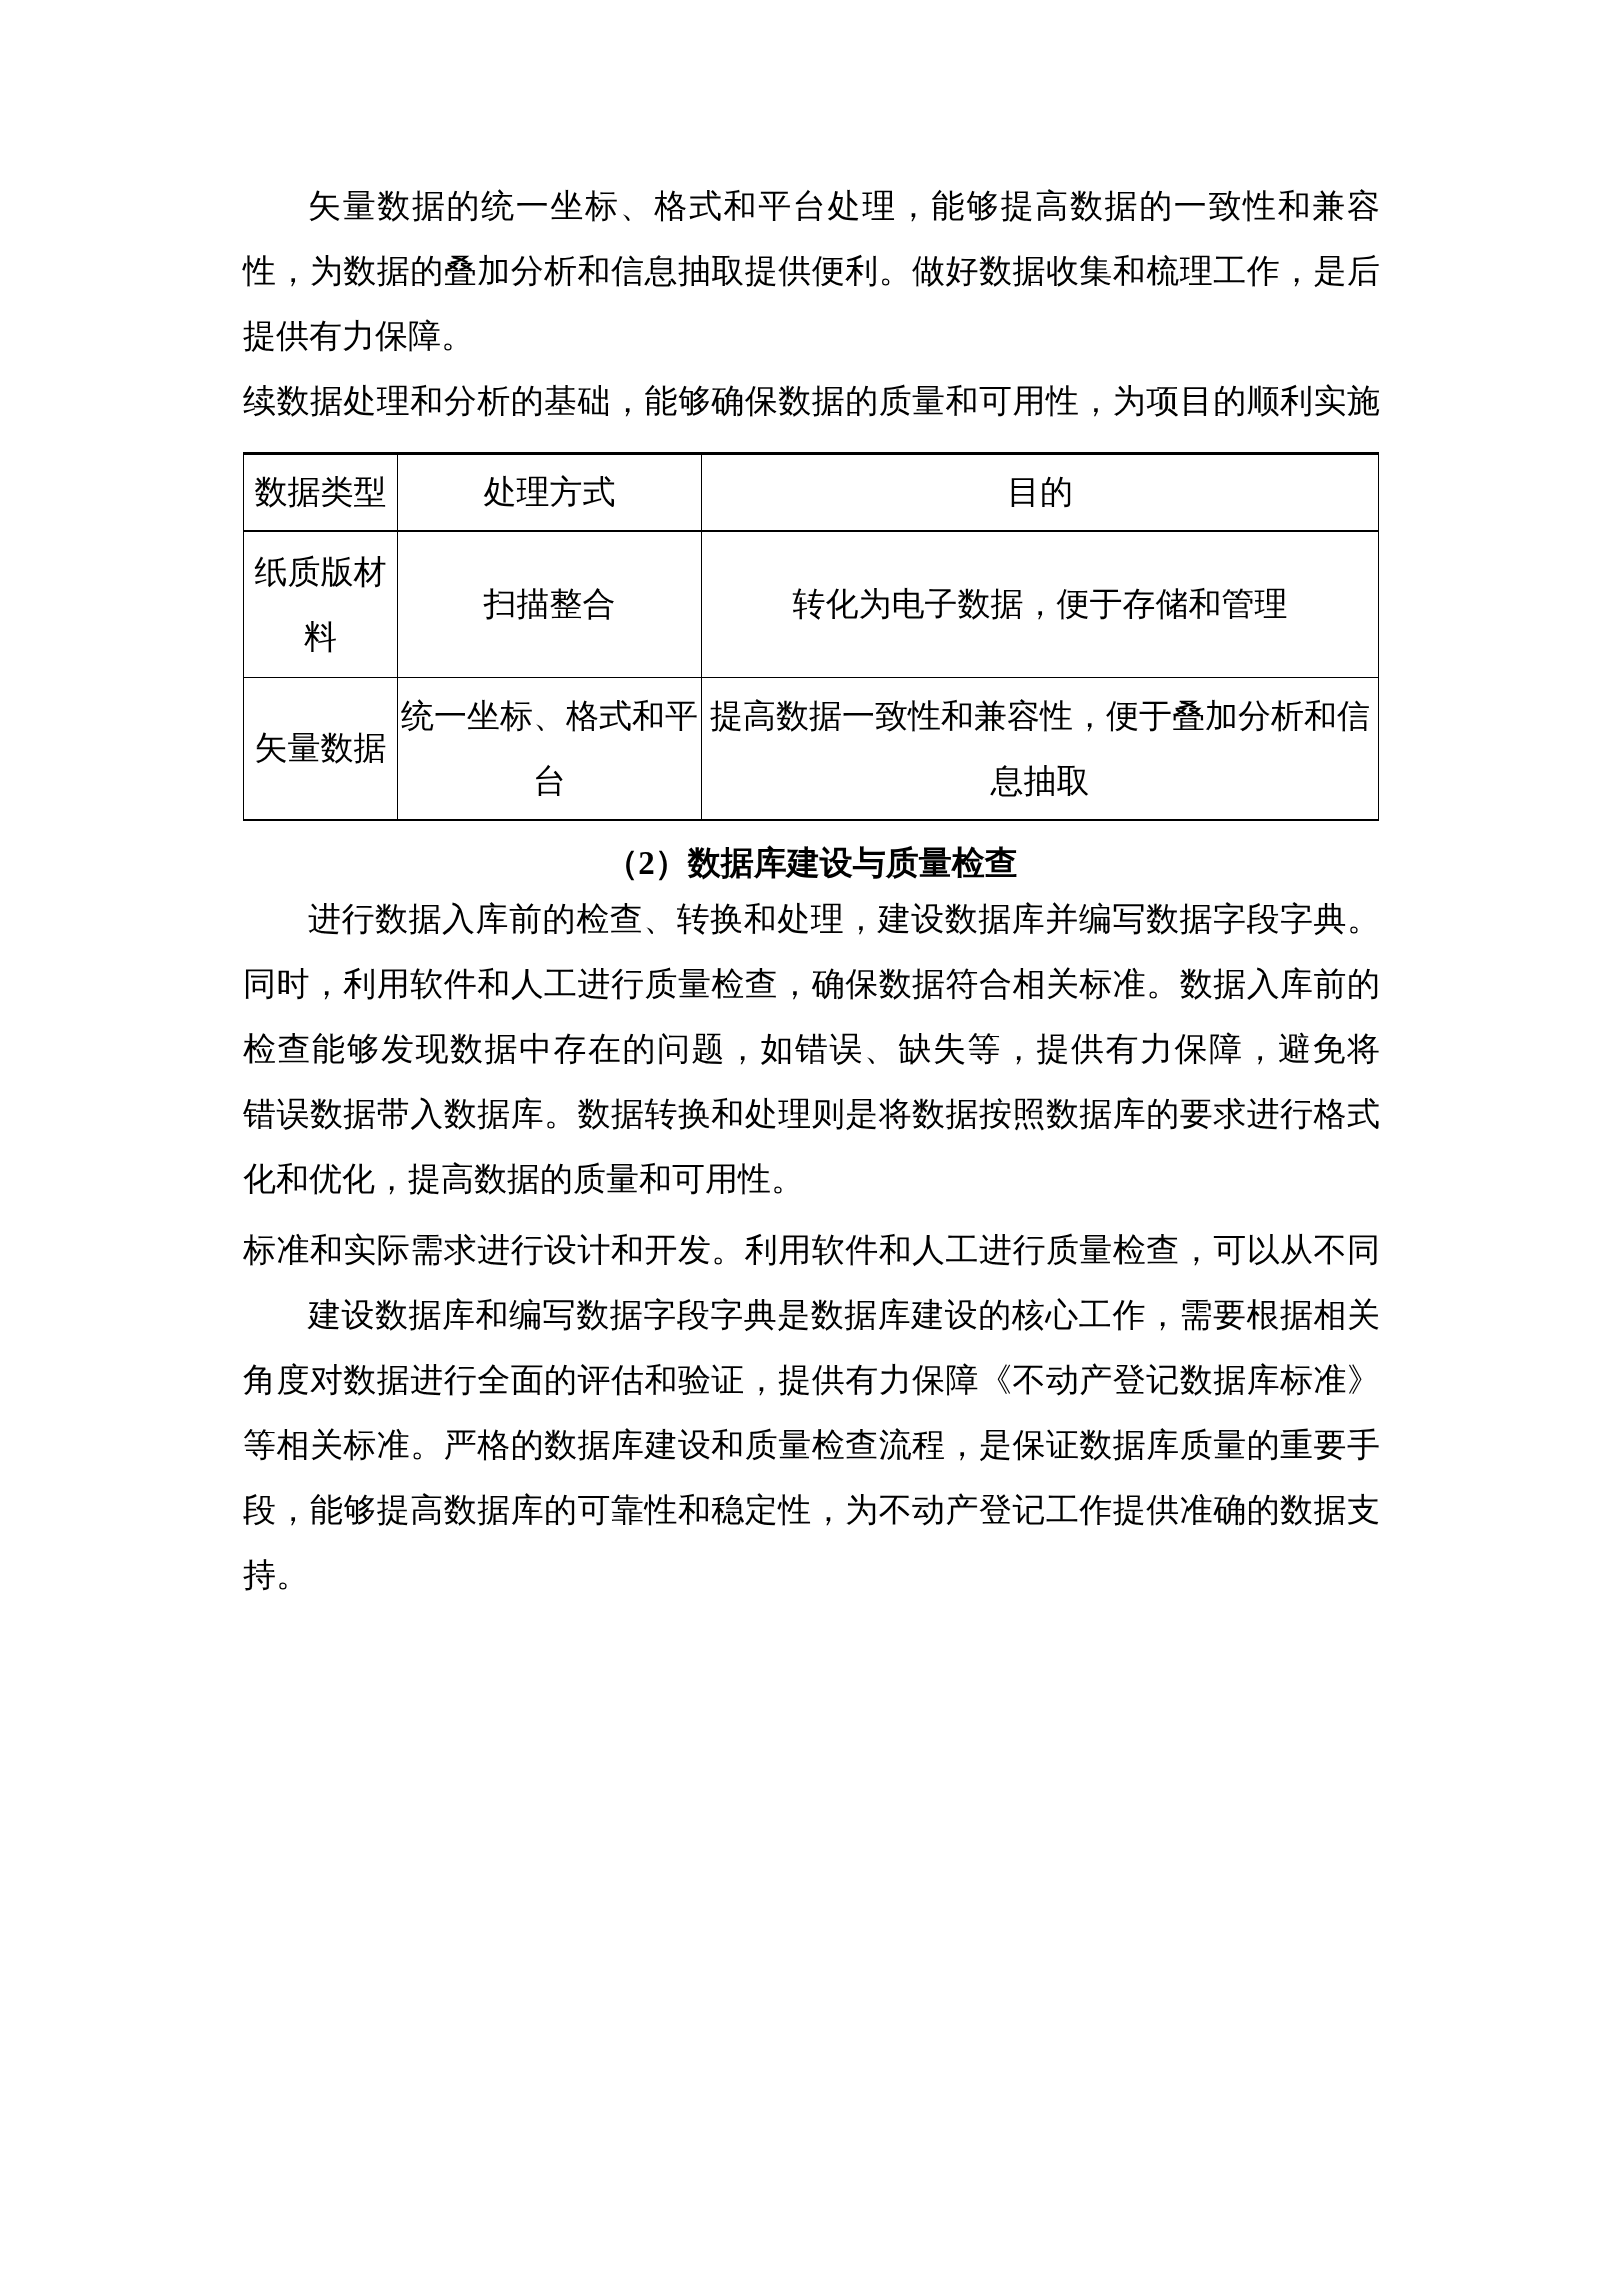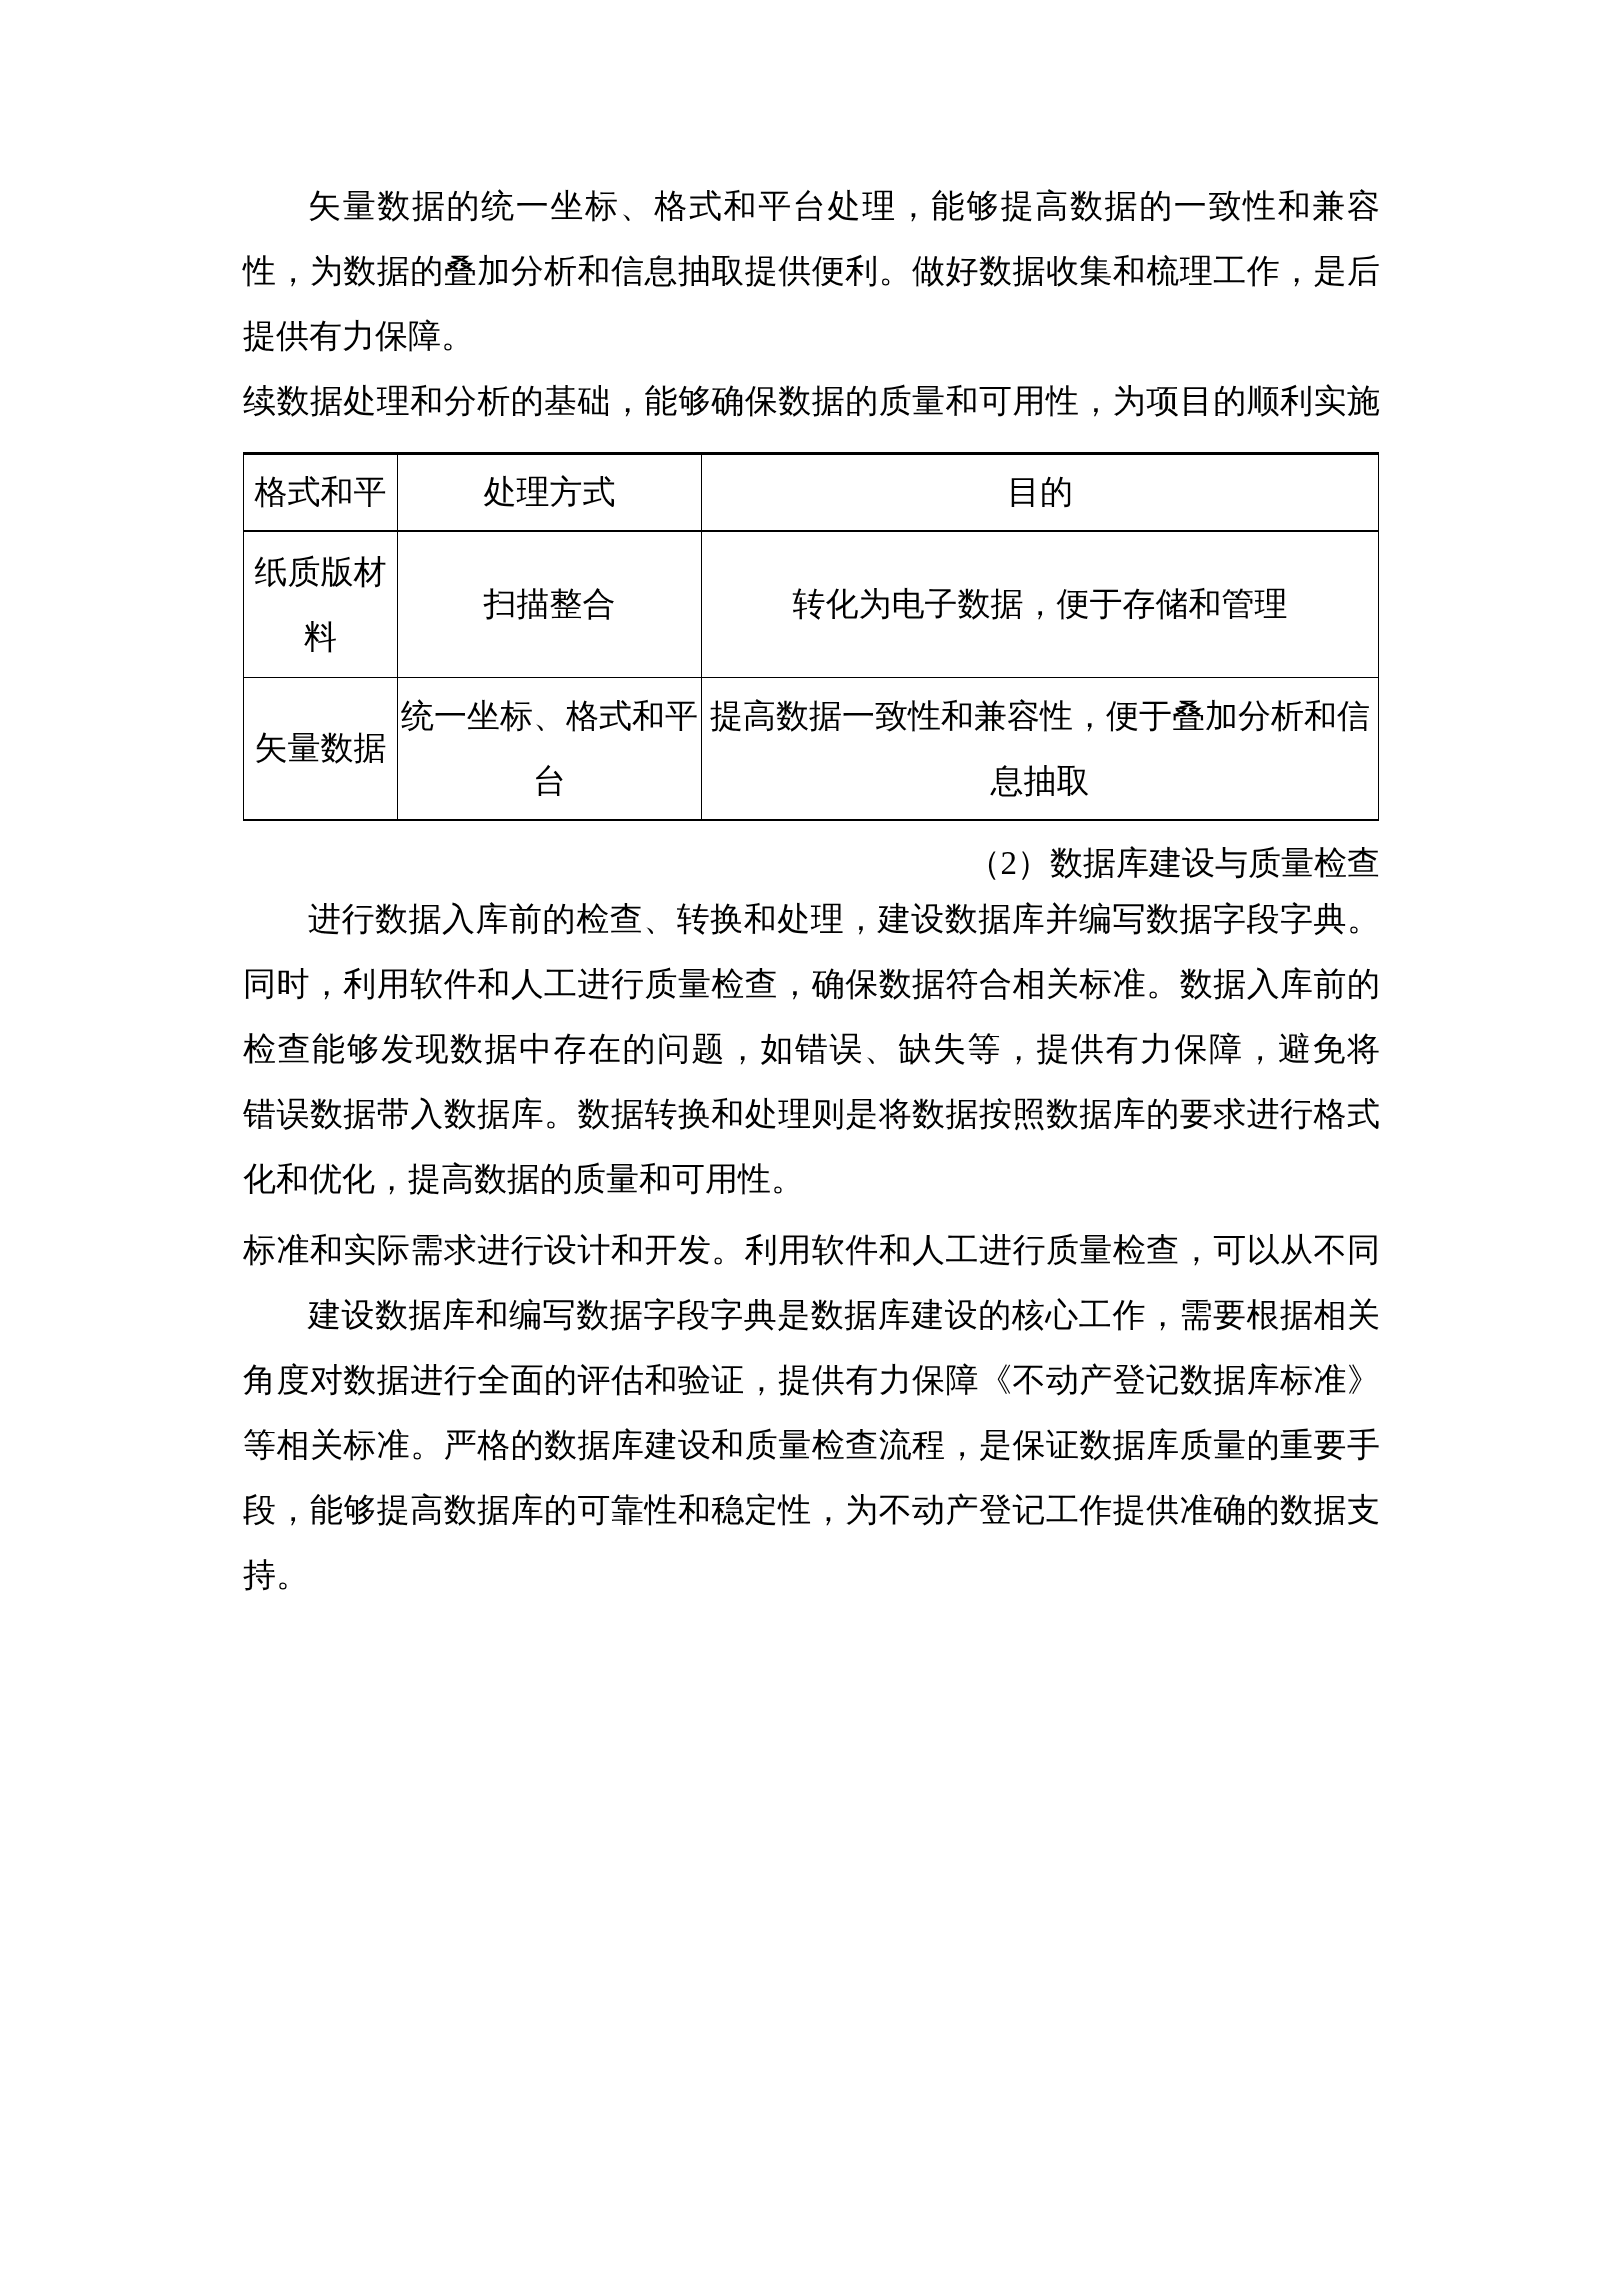--- a/index.html
+++ b/index.html
@@ -33,22 +33,23 @@
     text-indent: 65px;
   }
   .line.last {
     text-align-last: left;
   }
   #para1 { top: 174px; }
   #heading2 {
     top: 831px;
     font-size: 33px;
     line-height: 65px;
-    text-align: right;
+    text-align: center;
     white-space: nowrap;
+    font-weight: bold;
   }
   #para3 { top: 887px; }
   #para4 { top: 1218px; }
 
   table.datatable {
     position: absolute;
     left: 243px;
     top: 452px;
     width: 1135px;
     border-collapse: collapse;
@@ -96,21 +97,21 @@
   </div>
 
   <table class="datatable">
     <colgroup>
       <col class="c1">
       <col class="c2">
       <col class="c3">
     </colgroup>
     <tbody>
       <tr class="header-row">
-        <th>格式和平</th>
+        <th>数据类型</th>
         <th>处理方式</th>
         <th>目的</th>
       </tr>
       <tr class="row-1">
         <td>
           <div class="cell-line">纸质版材</div>
           <div class="cell-line">料</div>
         </td>
         <td>
           <div class="cell-line">扫描整合</div>

